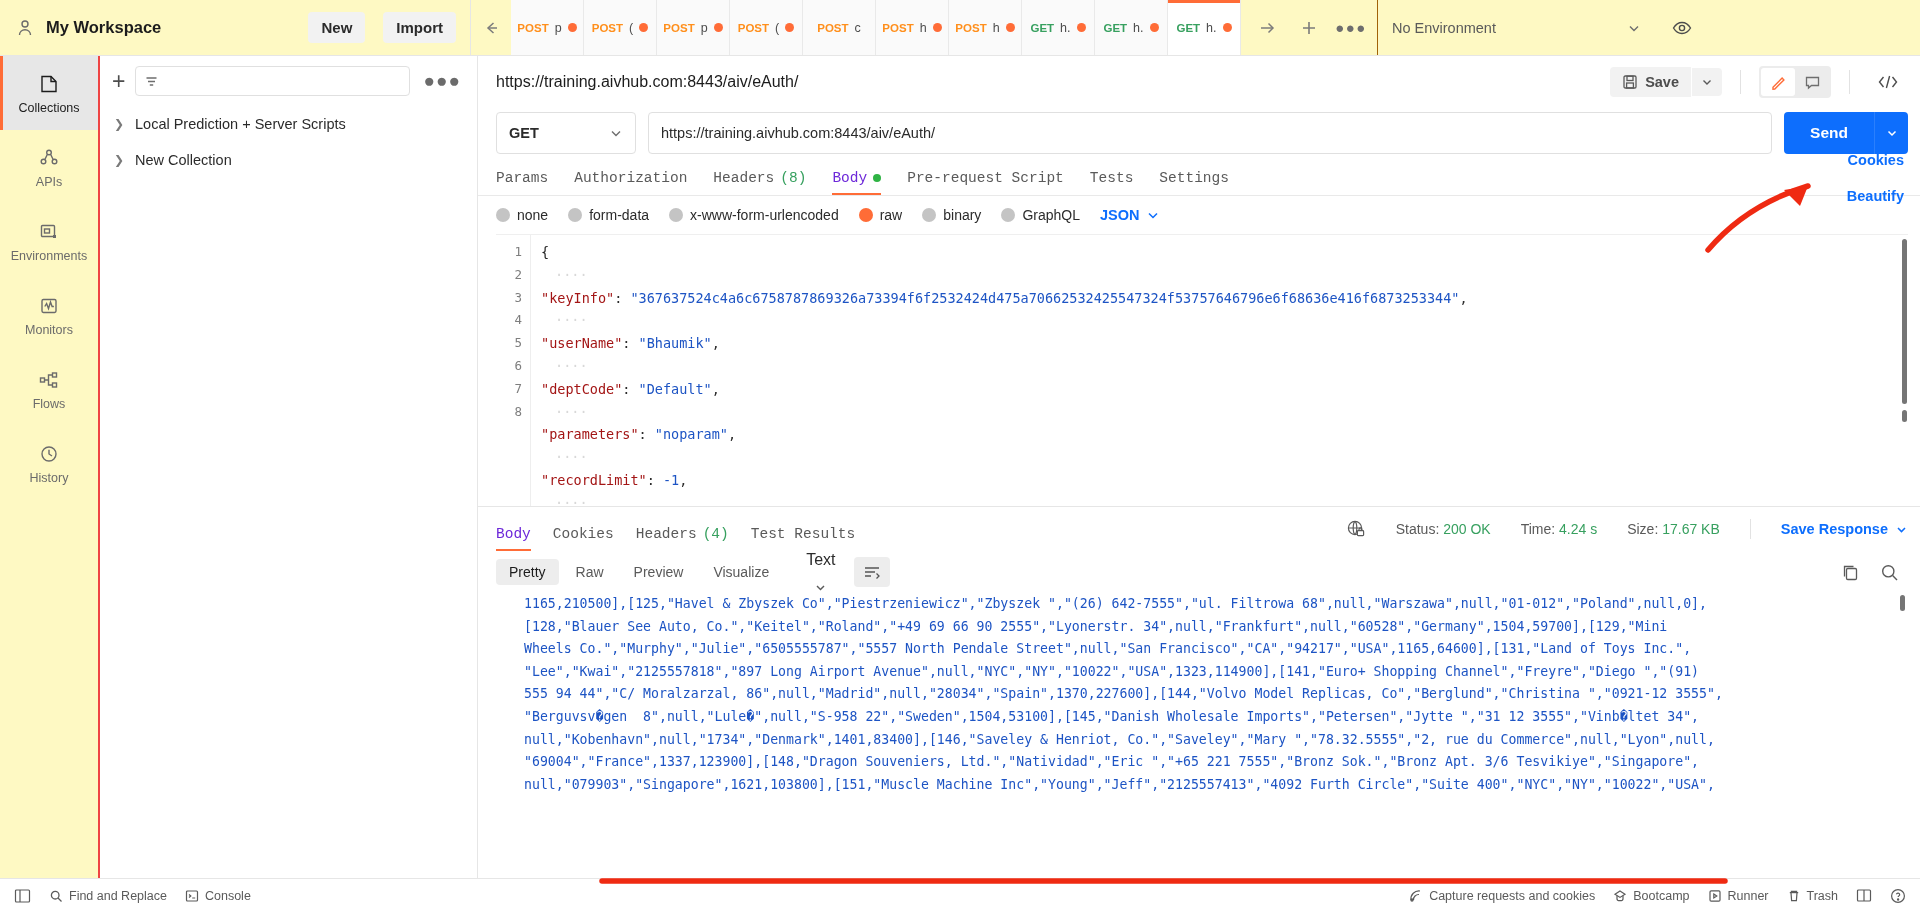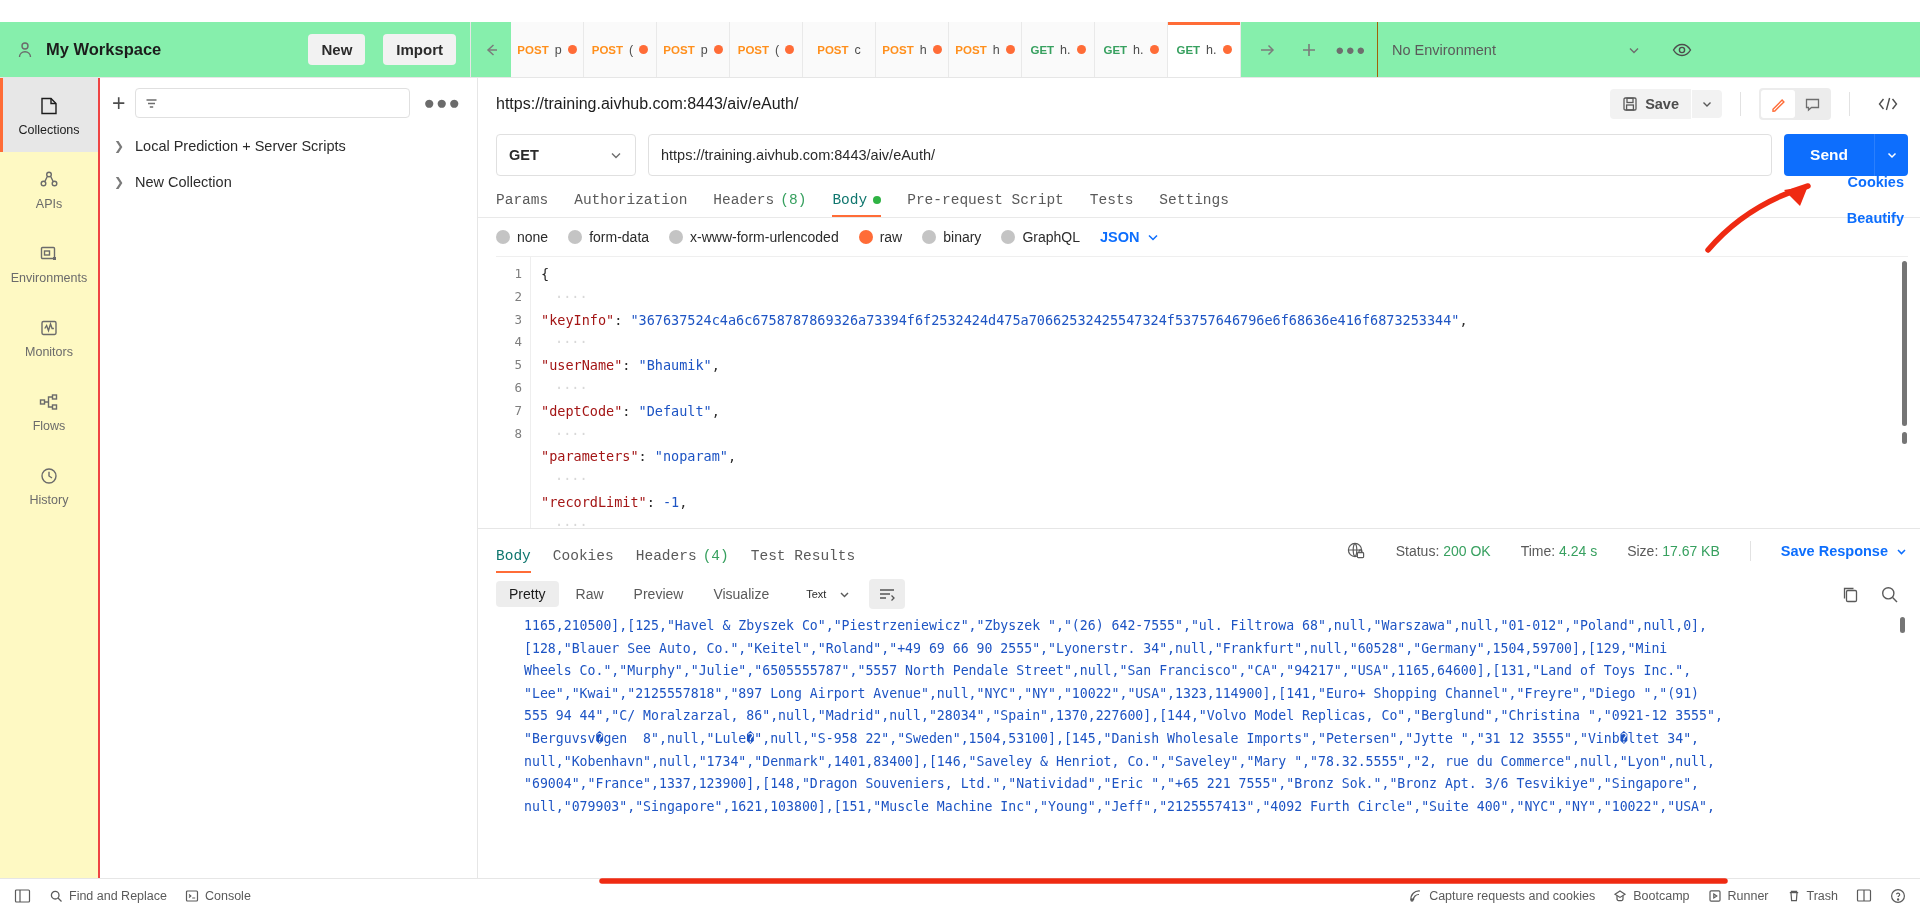--- a/index.html
+++ b/index.html
@@ -7,21 +7,21 @@
     width: 1920px; height: 912px;
     font-family: "Liberation Sans", sans-serif;
     background: #ffffff;
     color: #212121;
     overflow: hidden;
   }
   .app { width: 1920px; height: 912px; display: flex; flex-direction: column; }
 
   
   .topbar { height: 56px; min-height: 56px; display: flex; align-items: stretch;
-            border-bottom: 1px solid #e6e6e6; background: #86efac; margin-top: 22px; }
+            border-bottom: 1px solid #e6e6e6; background: #fef9c3; }
   .ws { width: 470px; display: flex; align-items: center; padding: 0 14px; gap: 10px; }
   .ws-icon { width: 22px; height: 22px; display: flex; align-items: center; justify-content: center; color: #6b6b6b; }
   .ws-name { font-size: 16.5px; font-weight: bold; color: #1c1c1c; flex: 1; }
   .btn-plain { font-size: 15px; font-weight: bold; color: #2b2b2b; background: #f2f2f2;
                border: 0; border-radius: 4px; padding: 7px 13px; cursor: pointer; }
   .btn-plain + .btn-plain { margin-left: 8px; }
 
   .tabstrip { flex: 1; display: flex; align-items: stretch; border-left: 1px solid #e6e6e6;
               overflow: hidden; }
   .back-arrow { width: 40px; display: flex; align-items: center; justify-content: center;
@@ -106,21 +106,21 @@
                border-radius: 4px 0 0 4px; cursor: pointer; }
   .send-caret { background: #0d6efd; color: #fff; width: 34px; height: 42px;
                 display: flex; align-items: center; justify-content: center;
                 border-left: 1px solid #2a7ffd; border-radius: 0 4px 4px 0;
                 cursor: pointer; font-size: 11px; }
 
   .req-tabs { display: flex; align-items: flex-end; gap: 26px; padding: 6px 18px 0 18px;
               border-bottom: 1px solid #e9e9e9; }
   .rt { font-size: 14.5px; color: #5a5a5a; padding-bottom: 9px; cursor: pointer;
         position: relative; display: flex; align-items: center; gap: 6px; white-space: nowrap; font-family: Liberation Mono, monospace; }
-  .rt.on { color: #0f766e; }
+  .rt.on { color: #6d28d9; }
   .rt.on:after { content: ""; position: absolute; left: 0; right: 0; bottom: 0;
                  height: 2px; background: #ff6c37; }
   .rt .cnt { color: #37a05f; }
   .rt .gdot { width: 8px; height: 8px; border-radius: 50%; background: #2fb344; }
   .bodybar { display: flex; align-items: center; padding: 11px 18px; gap: 20px; position: relative; }
   .radio { display: flex; align-items: center; gap: 7px; font-size: 14px; color: #2b2b2b; cursor: pointer; }
   .radio .rc { width: 14px; height: 14px; border-radius: 50%; background: #c4c4c4; }
   .radio.on .rc { background: #ff6c37; }
   .json-sel { display: flex; align-items: center; gap: 7px; color: #0d6efd;
               font-weight: bold; font-size: 14.5px; cursor: pointer; }
@@ -153,22 +153,22 @@
   .res-tabs { display: flex; gap: 22px; align-items: flex-end; height: 100%; }
   .res-meta { margin-left: auto; display: flex; align-items: center; gap: 30px; font-size: 14px; color: #5a5a5a; }
   .res-meta .v { color: #37a05f; font-weight: normal; }
   .meta-sep { width: 1px; height: 20px; background: #e2e2e2; }
   .saveresp { color: #0d6efd; font-weight: bold; font-size: 14.5px; display: flex;
               align-items: center; gap: 7px; cursor: pointer; }
 
   .res-tools { height: 42px; display: flex; align-items: center; padding: 0 12px 0 18px; gap: 8px; }
   .pill { font-size: 14px; color: #5a5a5a; padding: 5px 13px; border-radius: 4px; cursor: pointer; }
   .pill.on { background: #ededed; color: #1c1c1c; }
-  .fmt-sel { display: flex; align-items: center; gap: 12px; font-size: 11px; color: #2b2b2b;
-             padding: 5px 10px; cursor: pointer; margin-left: 6px; }
+  .fmt-sel { display: flex; align-items: center; gap: 12px; font-size: 16px; color: #2b2b2b;
+             padding: 5px 10px; cursor: pointer; margin-left: 6px; flex-direction: column; }
   .wrapbtn { width: 36px; height: 30px; display: flex; align-items: center; justify-content: center;
              background: #ededed; border-radius: 4px; cursor: pointer; color: #555; }
   .res-tools-right { margin-left: auto; display: flex; gap: 18px; color: #5a5a5a; padding-right: 8px; }
 
   .res-body { flex: 1; min-height: 0; position: relative; overflow: hidden;
               margin: 0 12px 0 18px; }
   .res-text { font-family: "DejaVu Sans Mono", monospace; font-size: 13.2px;
               line-height: 22.6px; color: #1d54c4; white-space: pre-wrap;
               word-break: break-all; padding-left: 28px; }
 

